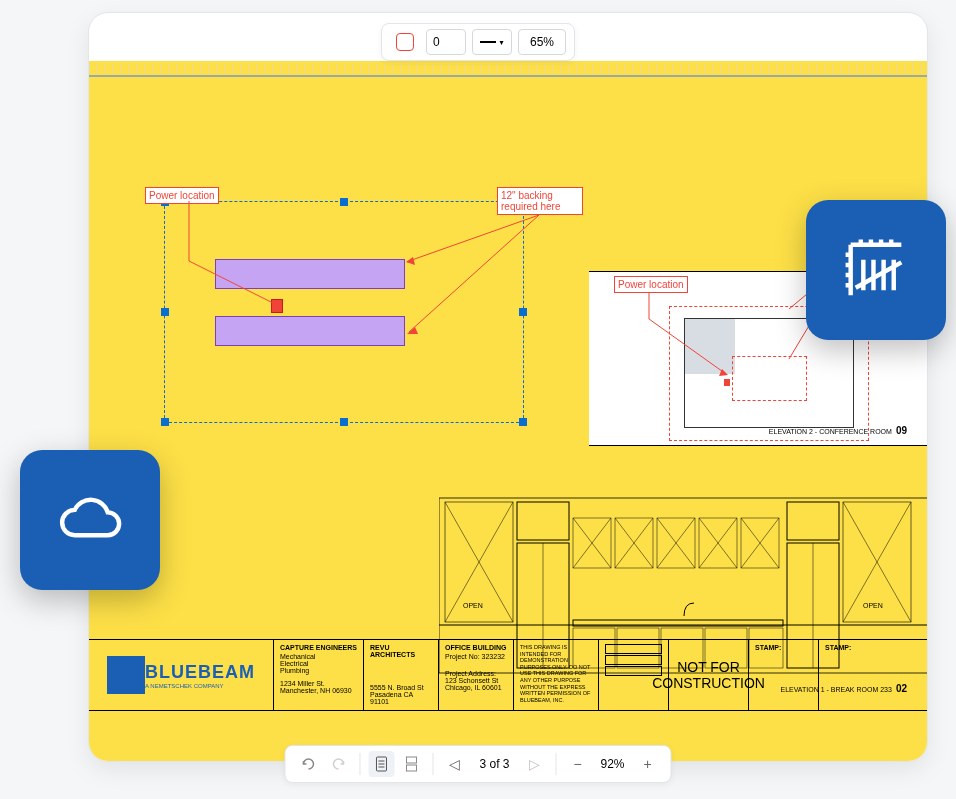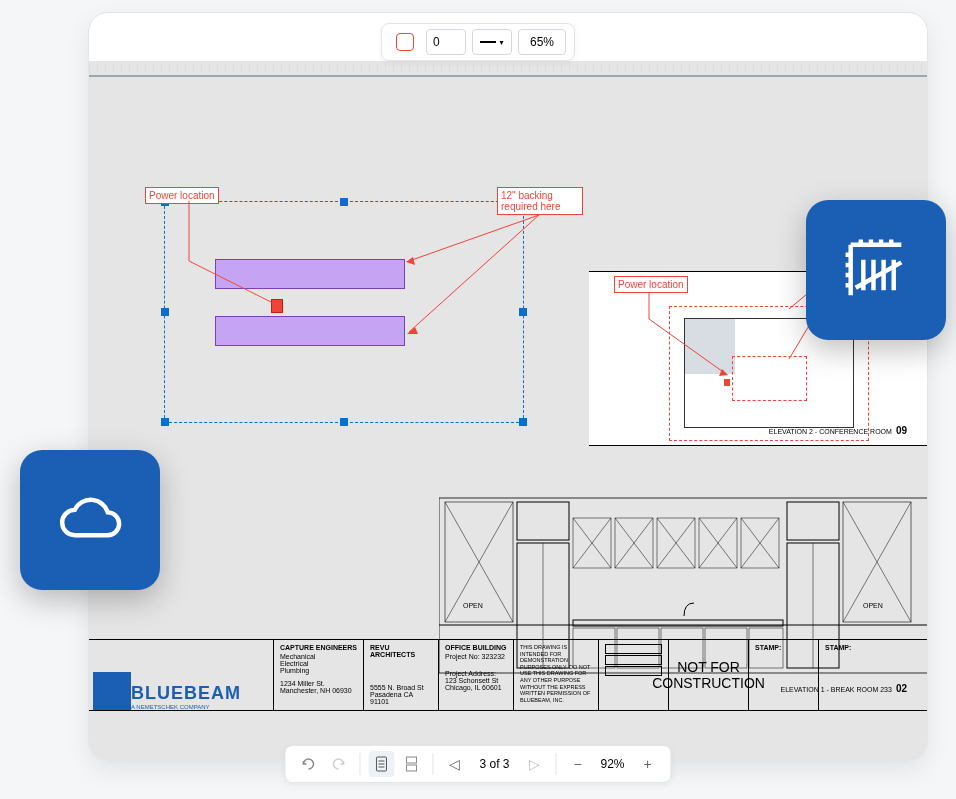--- a/index.html
+++ b/index.html
@@ -78,21 +78,21 @@
   justify-content: center;
   font-size: 12px;
 }
 
 .canvas-area {
   position: absolute;
   left: 0;
   top: 48px;
   right: 0;
   bottom: 0;
-  background: #e5e5e5;
+  background: #fde047;
 }
 .ruler-h { position: absolute; left: 0; top: 2px; right: 0; height: 10px; background: repeating-linear-gradient(to right, #d7d9dc 0 1px, transparent 1px 8px); opacity:.6;}
 .ruler-h2 { position: absolute; left: 0; top: 14px; right: 0; height: 2px; border-top:1px solid #9aa; border-bottom:1px solid #9aa; }
 
 
 .sel-box {
   position: absolute;
   left: 75px;
   top: 140px;
   width: 360px;
@@ -148,21 +148,21 @@
 .elev1-label b{font-size:10px;margin-left:4px;}
 
 
 .title-block{
   position:absolute;left:0;bottom:50px;right:0;height:72px;
   border-top:1px solid #000;border-bottom:1px solid #000;
   display:flex;
   font-size:7px;
 }
 .tb-cell{border-right:1px solid #000;padding:4px 6px;}
-.bluebeam-logo{display:flex;align-items:flex-end;gap:0;padding:0 4px;}
+.bluebeam-logo{display:flex;align-items:center;gap:0;padding:0 18px;}
 .bb-sq{width:38px;height:38px;background:#1b5fb4;}
 .bb-text{font-weight:700;font-size:18px;color:#1b5fb4;letter-spacing:1px;}
 .bb-sub{font-size:6px;color:#1b5fb4;}
 .tb-h{font-size:7px;font-weight:700;margin-bottom:2px;}
 
 
 .bottom-toolbar{
   position:absolute;left:50%;transform:translateX(-50%);bottom:16px;
   display:flex;gap:4px;background:#fff;border:1px solid #e2e5e9;border-radius:8px;
   padding:5px 10px;z-index:20;box-shadow:0 2px 6px rgba(0,0,0,.05);

